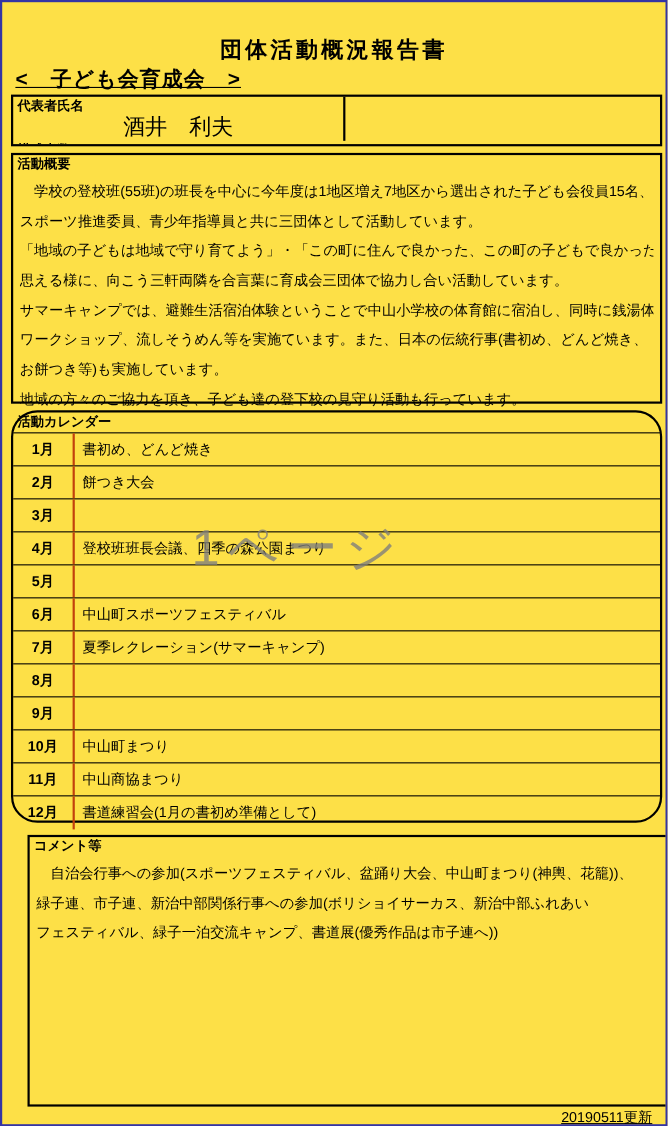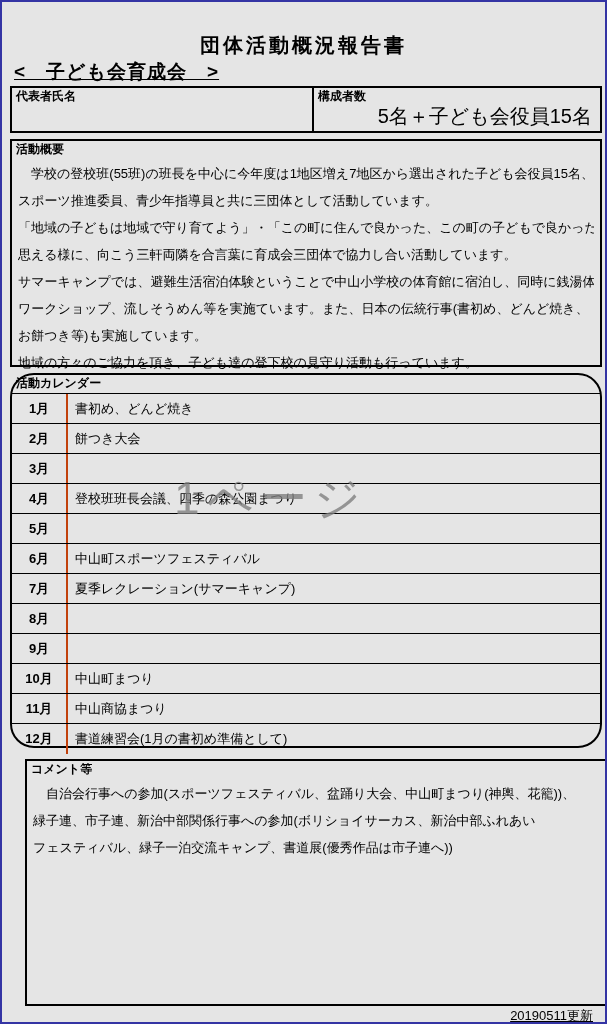--- a/index.html
+++ b/index.html
@@ -1,20 +1,20 @@
 <!DOCTYPE html>
 <html lang="ja"><head>
 <meta charset="utf-8">
 <style>
   html,body{margin:0;padding:0;background:#fff;}
   .page{
     position:relative;
     width:607px;height:1024px;
     box-sizing:border-box;
-    background:#e5e5e5;
+    background:#fde047;
     border:2px solid #3434a4;
     font-family:"Liberation Sans","DejaVu Sans",sans-serif;
     color:#000;
     overflow:hidden;
   }
   .doc-title{
     position:absolute;top:30px;left:0;width:100%;
     text-align:center;
     font-size:20px;font-weight:bold;letter-spacing:3px;
     white-space:nowrap;
@@ -23,20 +23,21 @@
     position:absolute;top:57px;left:12px;
     font-size:19px;font-weight:bold;letter-spacing:1px;
     text-decoration:underline;
     white-space:nowrap;
   }
   .box{
     position:absolute;left:8px;width:592px;
     box-sizing:border-box;
     border:2px solid #000;
     background:transparent;
+    flex-direction:column;
   }
   .box-label{
     font-size:12px;font-weight:bold;
     padding:1px 0 0 4px;
     line-height:15px;
     white-space:nowrap;
   }
   
   .hdr-table{top:84px;height:47px;display:flex;}
   .hdr-cell{box-sizing:border-box;overflow:hidden;}
@@ -95,20 +96,21 @@
 
 <div class="page">
 
   <div class="doc-title">団体活動概況報告書</div>
 
   <div class="org-line">&lt;　子ども会育成会　&gt;</div>
 
   <div class="box hdr-table">
     <div class="hdr-cell left">
       <div class="box-label">代表者氏名</div>
+      <div class="hdr-value center">酒井　利夫</div>
     </div>
     <div class="hdr-cell right">
       <div class="box-label">構成者数</div>
       <div class="hdr-value right">5名＋子ども会役員15名</div>
     </div>
   </div>
 
   <div class="box overview-box">
     <div class="box-label">活動概要</div>
     <div class="text-lines">

